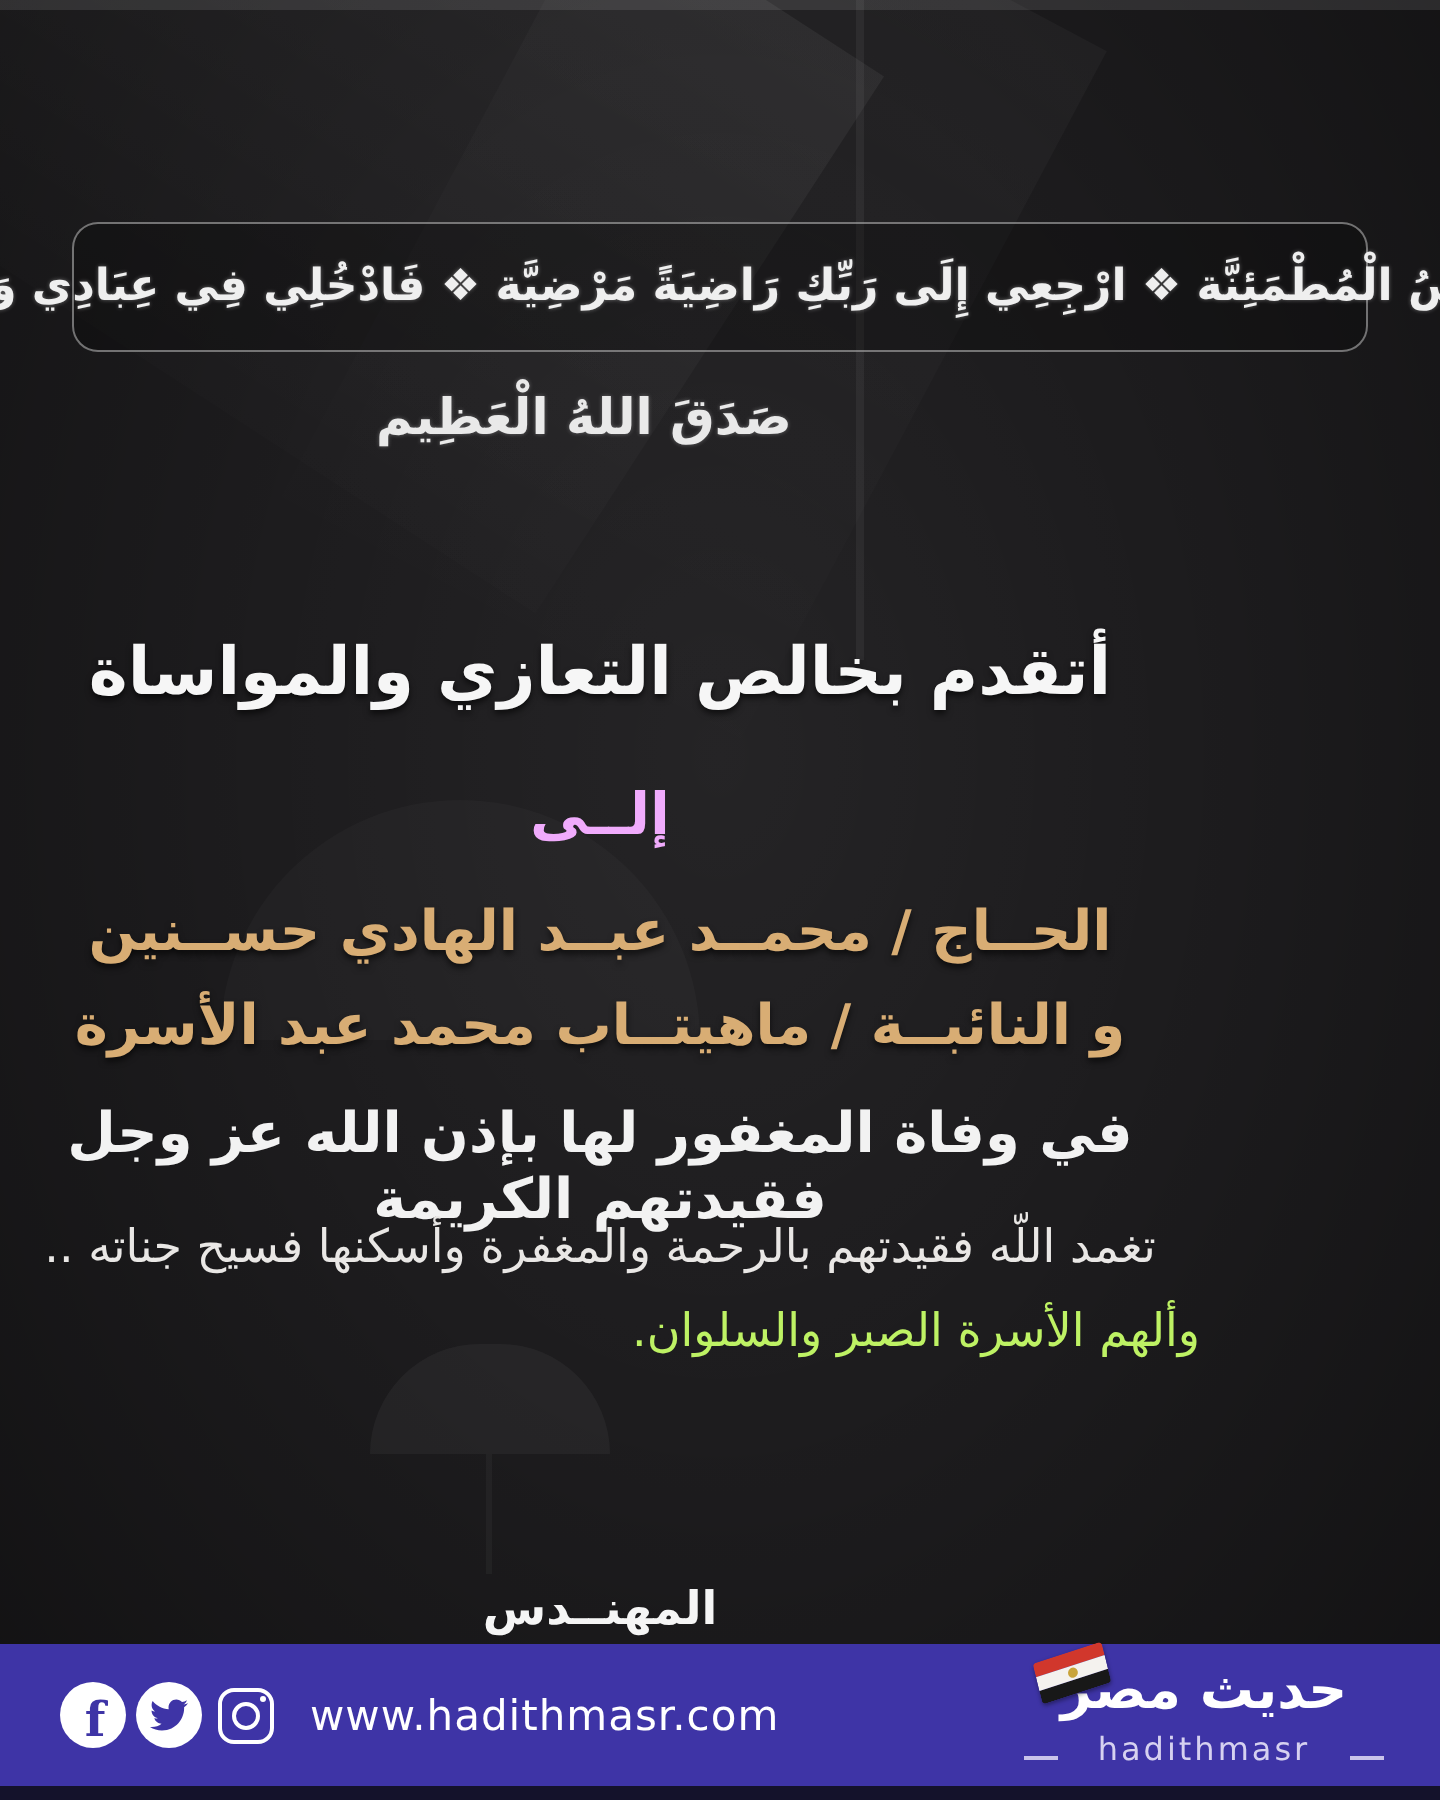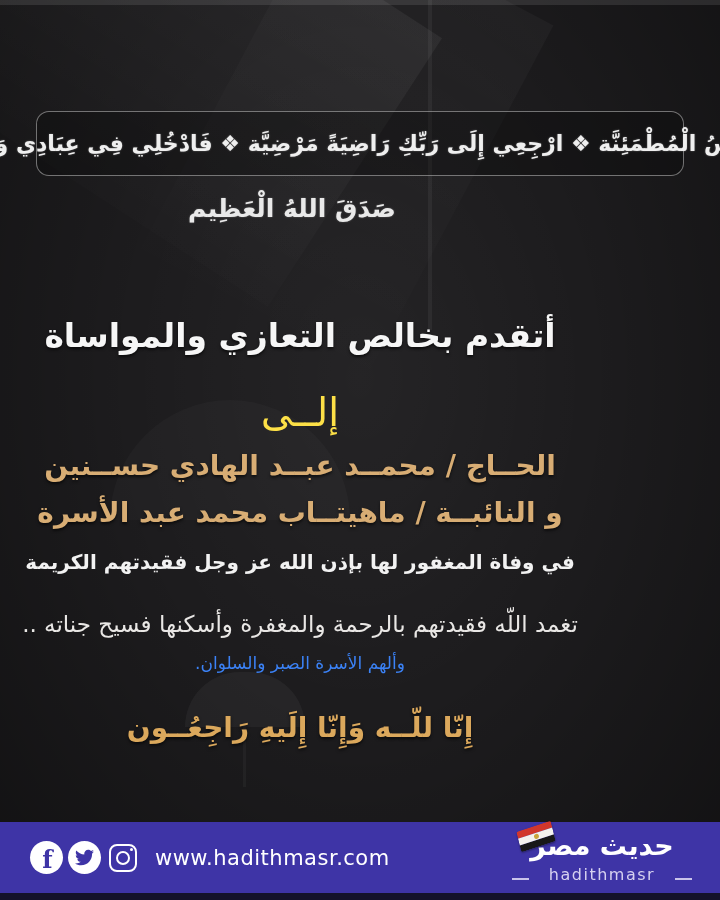--- a/index.html
+++ b/index.html
@@ -37,26 +37,26 @@
     text-shadow:0 0 2px rgba(255,255,255,0.35);
   }
   .verse-attribution{
     position:absolute;top:194px;left:0;width:584px;text-align:center;direction:rtl;
     color:#e9e9e9;font-size:25px;font-weight:bold;text-shadow:0 0 2px rgba(255,255,255,0.3);
   }
 
   
   .t{position:absolute;left:0;width:600px;text-align:center;direction:rtl;}
   .intro-line{top:316px;color:#f6f6f6;font-size:33px;font-weight:bold;text-shadow:0 2px 3px rgba(0,0,0,0.6);}
-  .to-word{top:390px;color:#fde047;font-size:39px;font-weight:normal;}
+  .to-word{top:390px;color:#f0abfc;font-size:29px;font-weight:bold;}
   .recipient-1{top:449px;color:#d8ad74;font-size:28px;font-weight:bold;text-shadow:0 2px 3px rgba(0,0,0,0.6);}
   .recipient-2{top:496px;color:#d8ad74;font-size:28px;font-weight:bold;text-shadow:0 2px 3px rgba(0,0,0,0.6);}
-  .occasion-line{top:550px;color:#f2f2f2;font-size:20px;font-weight:bold;}
+  .occasion-line{top:550px;color:#f2f2f2;font-size:28px;font-weight:bold;}
   .prayer-1{top:611px;color:#e9e7e5;font-size:23px;}
-  .prayer-2{top:653px;color:#3b82f6;font-size:17px;}
+  .prayer-2{top:653px;color:#bef264;font-size:23px;text-align:right;}
   .istirja-line{top:711px;color:#dba85c;font-size:28px;font-weight:bold;text-shadow:0 2px 3px rgba(0,0,0,0.6);}
   .sender-title{top:792px;color:#f5f5f5;font-size:23px;font-weight:bold;}
 
   
   .footer-band{
     position:absolute;left:0;top:822px;width:720px;height:71px;
     background:#3e34a6;display:flex;align-items:center;
   }
   .footer-strip{position:absolute;left:0;top:893px;width:720px;height:7px;background:#14122b;}
   .social-row{display:flex;align-items:center;gap:5px;margin-left:30px;}
@@ -106,21 +106,21 @@
   </div>
   <div class="verse-attribution">صَدَقَ اللهُ الْعَظِيم</div>
 
   <div class="t intro-line">أتقدم بخالص التعازي والمواساة</div>
   <div class="t to-word">إلــى</div>
   <div class="t recipient-1">الحــاج / محمــد عبــد الهادي حســنين</div>
   <div class="t recipient-2">و النائبــة / ماهيتــاب محمد عبد الأسرة</div>
   <div class="t occasion-line">في وفاة المغفور لها بإذن الله عز وجل فقيدتهم الكريمة</div>
   <div class="t prayer-1">تغمد اللّه فقيدتهم بالرحمة والمغفرة وأسكنها فسيح جناته ..</div>
   <div class="t prayer-2">وألهم الأسرة الصبر والسلوان.</div>
-  <div class="t istirja-line">إِنّا للّــه وَإِنّا إِلَيهِ رَاجِعُــون</div>
+  <div class="t sender-title">المهنــدس</div>
 
   <div class="footer-band">
     <div class="social-row">
       <div class="icon-circle">
         <span class="fb-glyph">f</span>
       </div>
       <div class="icon-circle">
         <svg class="tw-bird" viewBox="0 0 512 512">
           <path d="M459.37 151.716c.325 4.548.325 9.097.325 13.645 0 138.72-105.583 298.558-298.558 298.558-59.452 0-114.68-17.219-161.137-47.106 8.447.974 16.568 1.299 25.34 1.299 49.055 0 94.213-16.568 130.274-44.832-46.132-.975-84.792-31.188-98.112-72.772 6.498.974 12.995 1.624 19.818 1.624 9.421 0 18.843-1.3 27.614-3.573-48.081-9.747-84.143-51.98-84.143-102.985v-1.299c13.969 7.797 30.214 12.67 47.431 13.319-28.264-18.843-46.781-51.005-46.781-87.391 0-19.492 5.197-37.36 14.294-52.954 51.655 63.675 129.3 105.258 216.365 109.807-1.624-7.797-2.599-15.918-2.599-24.04 0-57.828 46.782-104.934 104.934-104.934 30.213 0 57.502 12.67 76.67 33.137 23.715-4.548 46.456-13.32 66.599-25.34-7.798 24.366-24.366 44.833-46.132 57.827 21.117-2.273 41.584-8.122 60.426-16.243-14.292 20.791-32.161 39.308-52.628 54.253z"></path>
         </svg>

